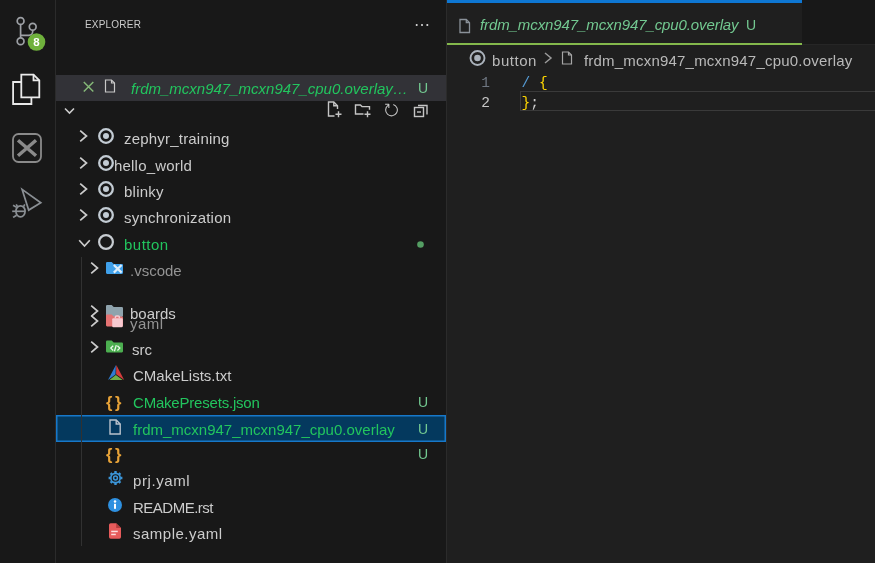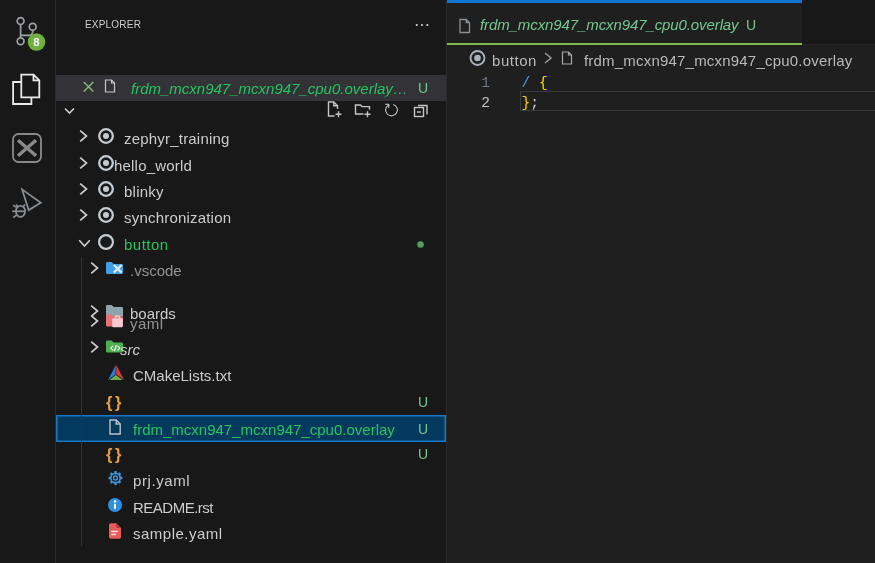--- a/index.html
+++ b/index.html
@@ -205,32 +205,33 @@
         <span class="rowlabel cdim" style="left:74px;letter-spacing:0.5px;">yaml</span>
       </div>
       <div class="row" style="top:336px;">
         <span class="chev" style="left:32px;"><svg width="12" height="15" viewBox="0 0 12 15">
             <polyline points="3.2,2.2 9.5,7.5 3.2,12.8" fill="none" stroke="#cccccc" stroke-width="1.7"></polyline>
           </svg></span>
         <span class="icon" style="left:49px;"><svg width="19" height="17" viewBox="0 0 19 17">
             <path d="M1,3.2 a1.1,1.1 0 0 1 1.1,-1.1 h4.6 l2,2 h8.2 a1.1,1.1 0 0 1 1.1,1.1 v7.6 a1.1,1.1 0 0 1 -1.1,1.1 H2.1 a1.1,1.1 0 0 1 -1.1,-1.1 z" fill="#4caf50"></path>
             <path d="M8.2,7.2 L5.8,9.6 L8.2,12 M12.4,7.2 L14.8,9.6 L12.4,12 M11.3,6.6 L9.4,12.8" fill="none" stroke="#eafaea" stroke-width="1.3"></path>
           </svg></span>
-        <span class="rowlabel cwhite" style="left:64px;font-style:italic;">src</span>
+        <span class="rowlabel cwhite" style="left:76px;">src</span>
       </div>
       <div class="row" style="top:362px;">
         <span class="icon" style="left:51px;"><svg width="18" height="17" viewBox="0 0 18 17">
             <polygon points="8.9,0.6 1,15.6 8.5,9.9" fill="#2f7bd3"></polygon>
             <polygon points="9.3,0.6 17.2,15.6 9.1,9.7" fill="#d33c3c"></polygon>
             <polygon points="2.5,15.4 15.7,15.4 8.8,10.4" fill="#6fae49"></polygon>
           </svg></span>
         <span class="rowlabel cwhite" style="left:77px;">CMakeLists.txt</span>
       </div>
       <div class="row" style="top:389px;">
         <span class="icon" style="left:50px;"><span style="font-weight:bold;font-size:16.5px;color:#e8a338;letter-spacing:2.5px;">{}</span></span>
+        <span class="rowlabel cgreen" style="left:77px;letter-spacing:-0.2px;">CMakePresets.json</span>
         <span class="ubadge">U</span>
       </div>
       <div class="row" style="top:415px;height:27px;background:#04395e;box-shadow:inset 0 0 0 1.5px #1778c9;">
         <span class="icon" style="left:52px;"><svg width="14" height="17" viewBox="0 0 14 17">
             <path d="M2,1.5 h6.2 l4,4 v10 h-10.2 z" fill="none" stroke="#b9c2cc" stroke-width="1.4"></path>
             <path d="M8.2,1.5 v4 h4" fill="none" stroke="#b9c2cc" stroke-width="1.4"></path>
           </svg></span>
         <span class="rowlabel cgreen" style="left:77px;">frdm_mcxn947_mcxn947_cpu0.overlay</span>
         <span class="ubadge">U</span>
       </div>

